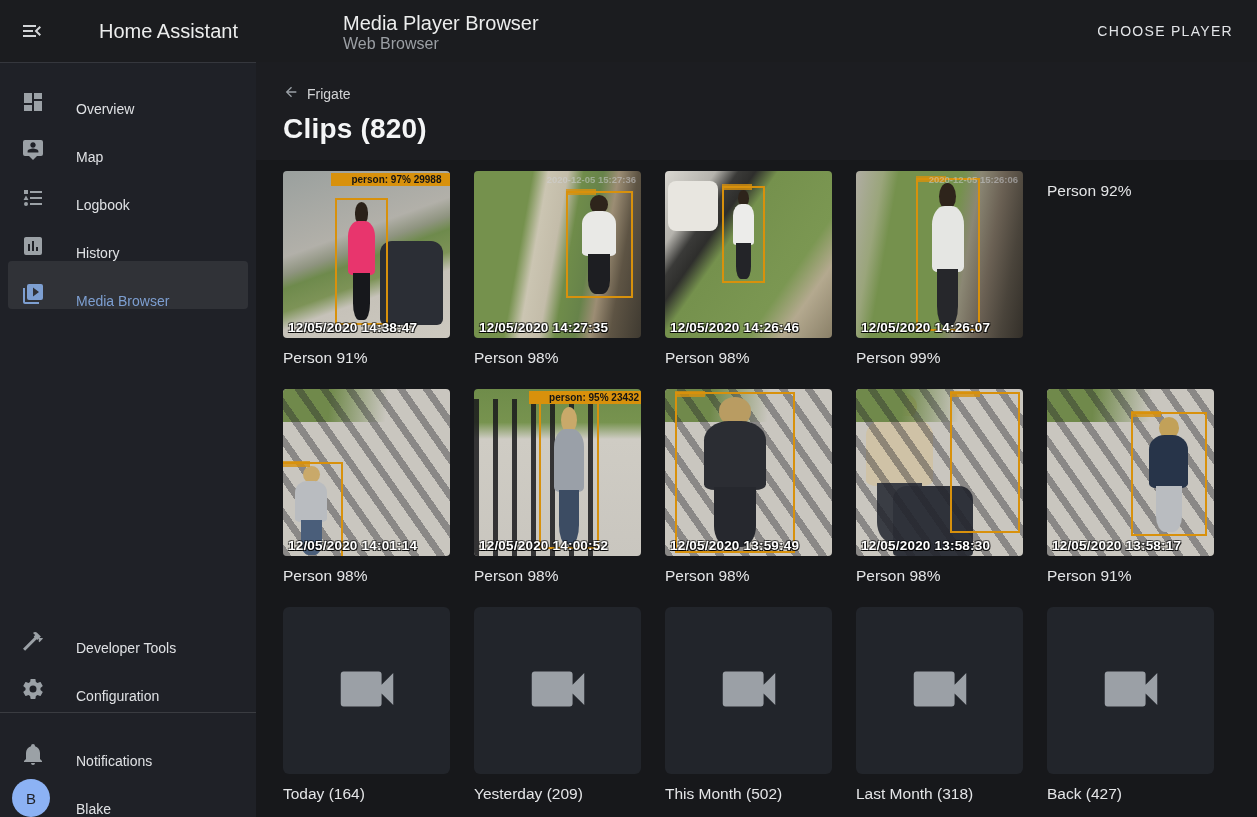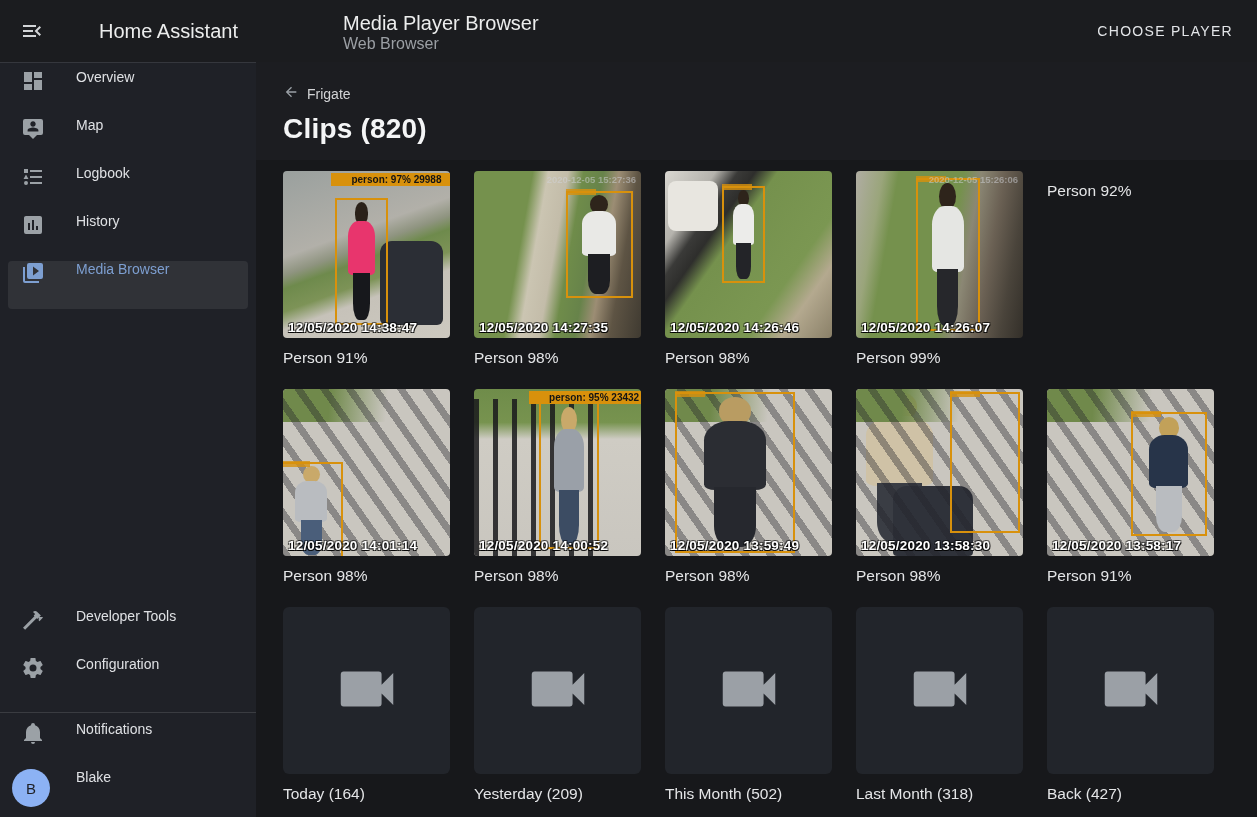--- a/index.html
+++ b/index.html
@@ -22,21 +22,21 @@
   .tb-title{margin-left:87px;display:flex;flex-direction:column;justify-content:center;gap:3px}
   .tb-title .t{font-size:20px;color:#eceded;line-height:22px}
   .tb-title .s{font-size:16px;color:#9b9fa4;line-height:14px}
   .tb-choose{margin-left:auto;margin-right:14px;font-size:14px;font-weight:500;
              letter-spacing:1.3px;color:#e3e5e8;cursor:pointer;padding:8px 10px}
 
   
   .sidebar{position:absolute;top:62px;left:0;width:256px;height:755px;background:var(--sidebar-bg);
            border-top:1px solid rgba(255,255,255,.1);display:flex;flex-direction:column;
            padding-top:6px;z-index:9}
-  .item{height:48px;flex:none;display:flex;align-items:flex-start;margin:0 8px;padding-left:13px;
+  .item{height:48px;flex:none;display:flex;align-items:flex-end;margin:0 8px;padding-left:13px;
         border-radius:4px;color:#dfe1e4;font-size:14px;font-weight:500;gap:31px;cursor:pointer;
         white-space:nowrap}
   .item svg{width:24px;height:24px;fill:var(--icon);flex:none}
   .item.selected{background:rgba(255,255,255,.08);color:var(--accent)}
   .item.selected svg{fill:var(--accent)}
   .spacer{flex:1}
   .divider{height:1px;background:rgba(255,255,255,.12);margin:8px 0;flex:none}
   .avatar{width:38px;height:38px;border-radius:50%;background:var(--avatar);color:#1e2025;
           display:flex;align-items:center;justify-content:center;font-size:15px;font-weight:400;
           margin-left:-9px;flex:none}

